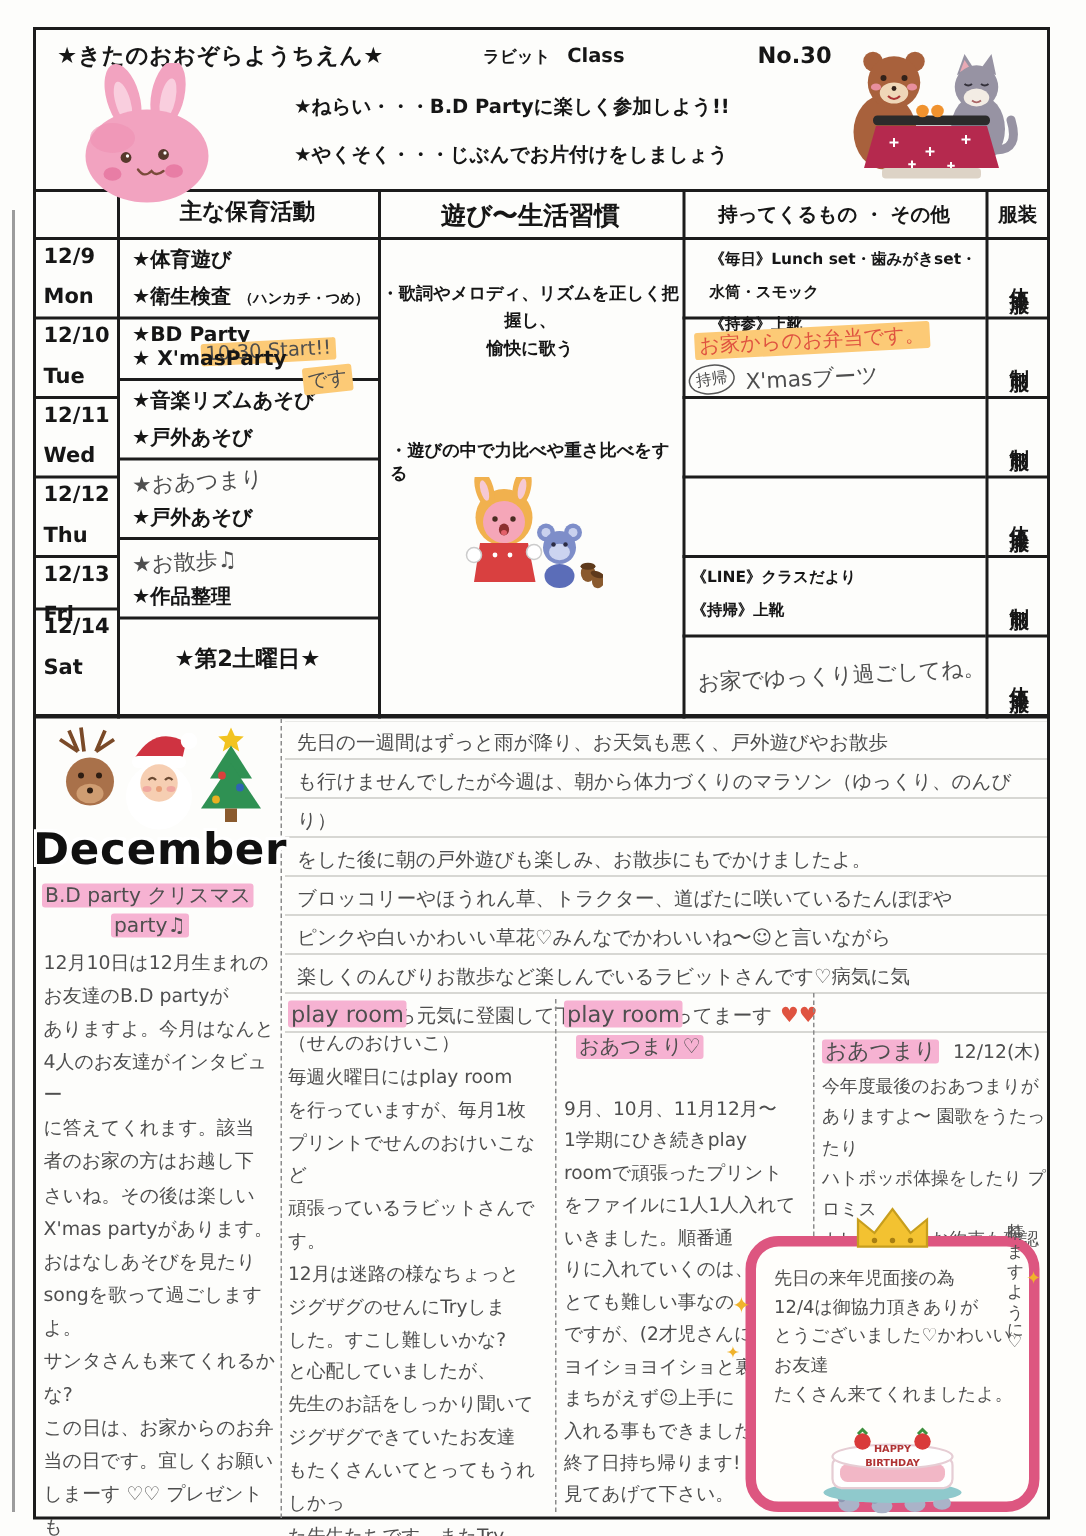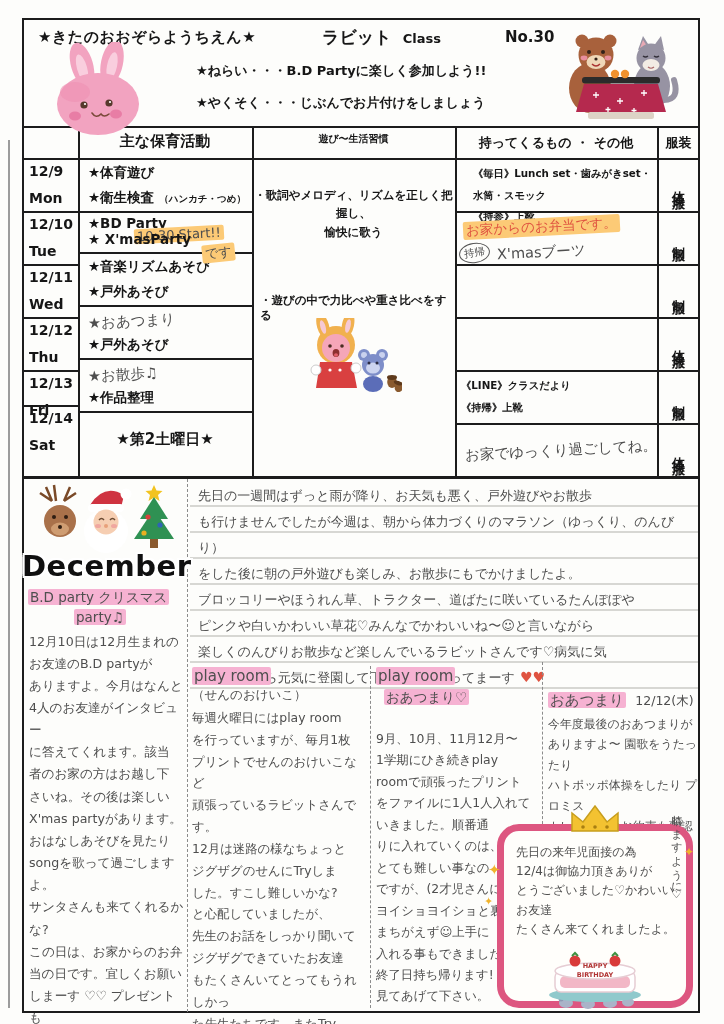--- a/index.html
+++ b/index.html
@@ -33,21 +33,21 @@
 <body>
 
 <div class="page">
 
   <div class="abs" style="left:8px;top:140px;width:1.5px;height:868px;background:#9c9c9c;"></div>
 
   <div class="abs outer" style="left:22px;top:18px;width:678px;height:995px;"></div>
 
   <div class="abs pr" style="left:38px;top:28px;font-size:15px;letter-spacing:.5px;">★きたのおおぞらようちえん★</div>
   <div class="abs" style="left:322px;top:26px;">
-    <span class="pr" style="font-size:17px;">ラビット</span>
+    <span class="pr" style="font-size:11px;">ラビット</span>
     <span class="pr" style="font-size:13px;margin-left:6px;">Class</span>
   </div>
   <div class="abs pr" style="left:505px;top:28px;font-size:15px;">No.30</div>
   <div class="abs pr" style="left:196px;top:62px;font-size:13px;">★ねらい・・・B.D Partyに楽しく参加しよう!!</div>
   <div class="abs pr" style="left:196px;top:94px;font-size:13px;">★やくそく・・・じぶんでお片付けをしましょう</div>
 
   <svg class="abs" style="left:42px;top:42px;z-index:3;" width="122" height="94" viewBox="0 0 122 94">
     <ellipse cx="40" cy="23" rx="11" ry="23" fill="#f2a3c0" transform="rotate(-16 40 23)"></ellipse>
     <ellipse cx="40" cy="26" rx="5" ry="14" fill="#f9cede" transform="rotate(-16 40 26)"></ellipse>
     <ellipse cx="70" cy="21" rx="11" ry="23" fill="#f2a3c0" transform="rotate(12 70 21)"></ellipse>
@@ -100,21 +100,21 @@
 
   <div class="abs hline" style="left:22px;top:126px;width:678px;"></div>
   <div class="abs hline" style="left:22px;top:158px;width:678px;"></div>
   <div class="abs hline" style="left:22px;top:476px;width:678px;height:3px;"></div>
   <div class="abs vline" style="left:78px;top:126px;height:353px;"></div>
   <div class="abs vline" style="left:252px;top:126px;height:353px;"></div>
   <div class="abs vline" style="left:455px;top:126px;height:353px;"></div>
   <div class="abs vline" style="left:657px;top:126px;height:353px;"></div>
 
   <div class="abs pr" style="left:78px;top:132px;width:174px;text-align:center;font-size:15px;">主な保育活動</div>
-  <div class="abs pr" style="left:252px;top:132px;width:203px;text-align:center;font-size:10px;">遊び〜生活習慣</div>
+  <div class="abs pr" style="left:252px;top:132px;width:203px;text-align:center;font-size:17px;">遊び〜生活習慣</div>
   <div class="abs pr" style="left:455px;top:134px;width:202px;text-align:center;font-size:13px;">持ってくるもの ・ その他</div>
   <div class="abs pr" style="left:657px;top:134px;width:43px;text-align:center;font-size:13px;">服装</div>
 
   <div class="abs" style="left:22px;top:160px;width:56px;height:318px;">
     <div class="cell rowline" style="height:53px;padding:3px 0 0 7px;">
       <div class="pr" style="font-size:14px;">12/9</div>
         <div class="pr" style="font-size:14px;margin-top:11px;">Mon</div>
       </div>
     <div class="cell rowline" style="height:53px;padding:3px 0 0 7px;">
       <div class="pr" style="font-size:14px;">12/10</div>

